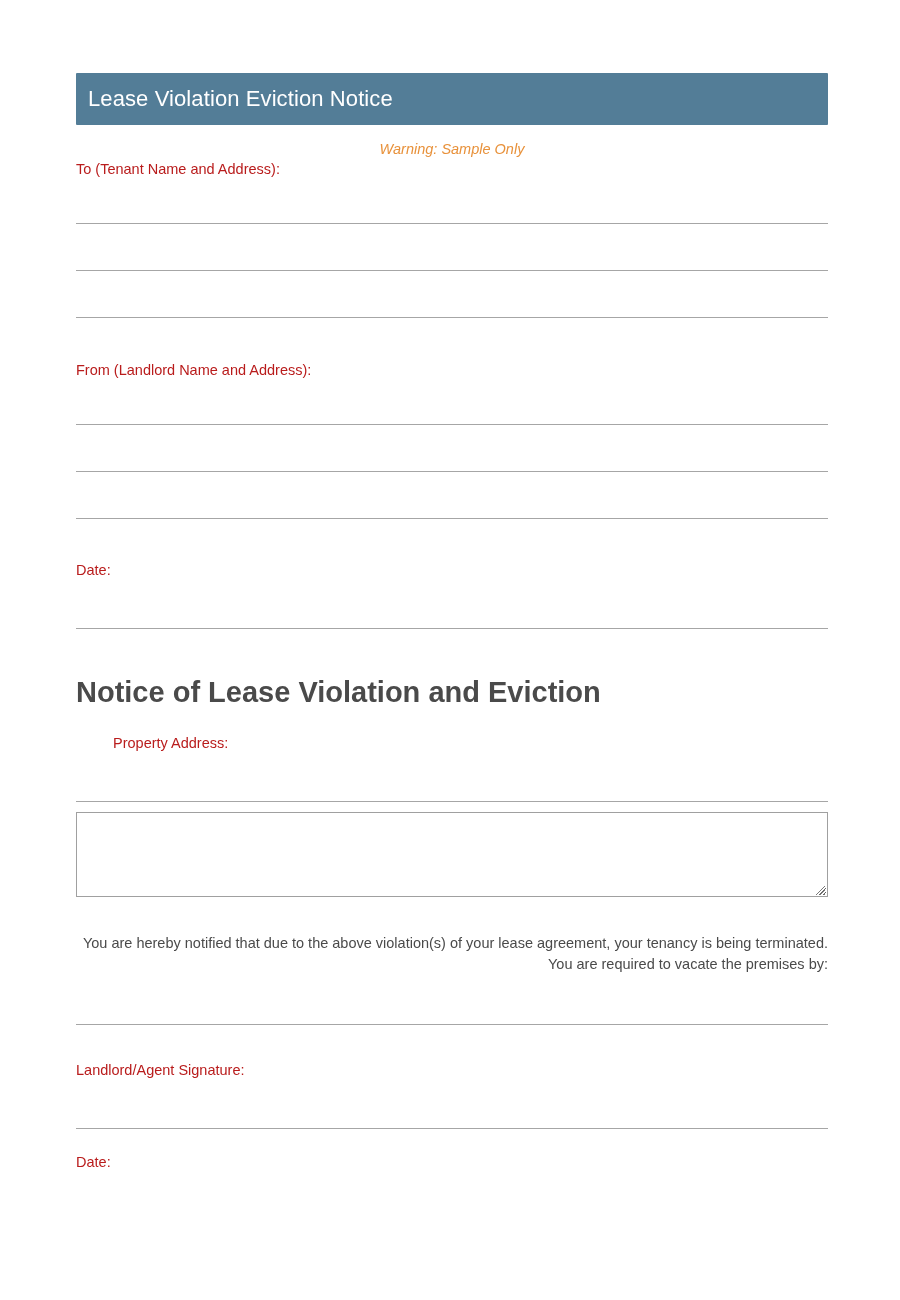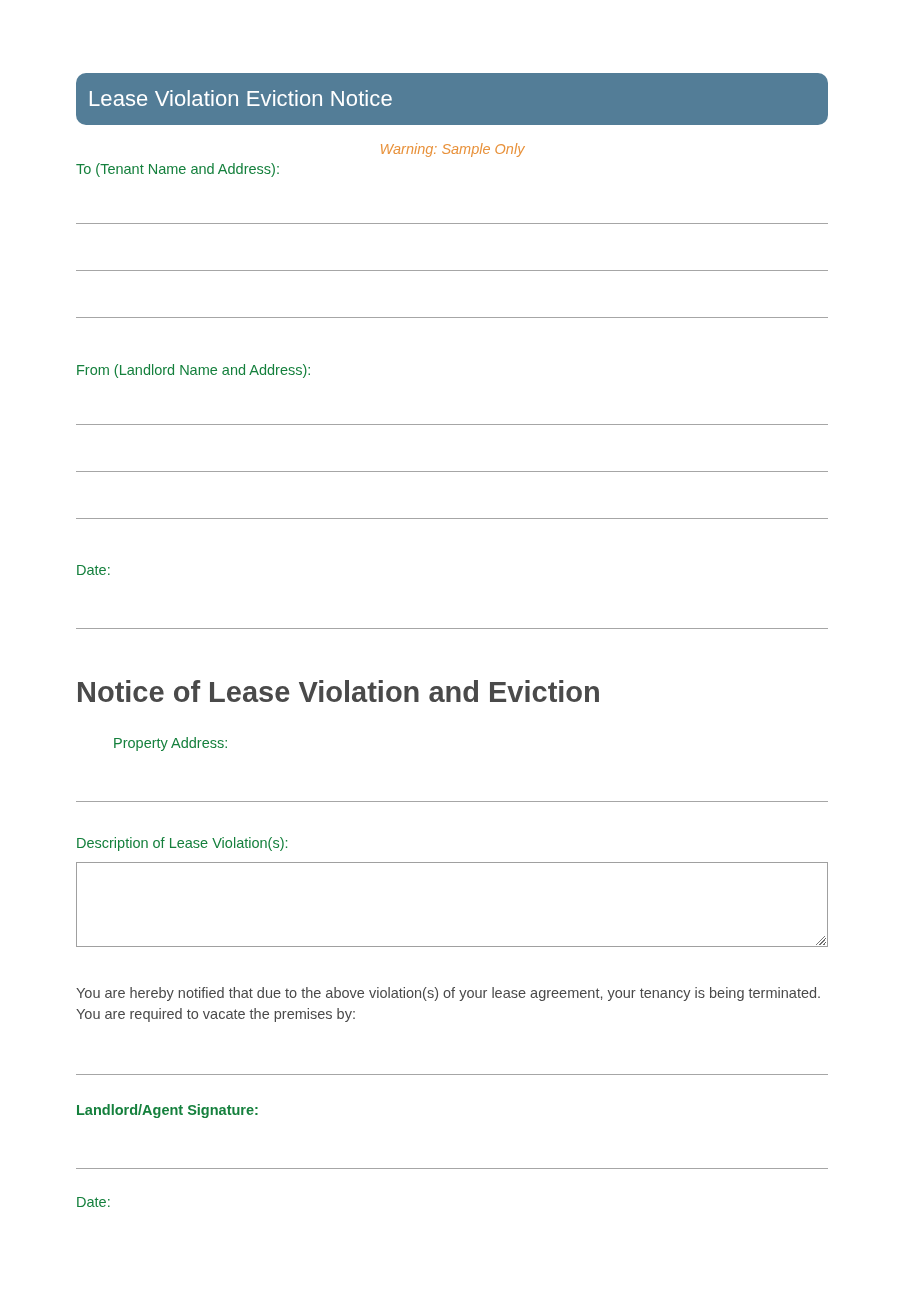--- a/index.html
+++ b/index.html
@@ -28,21 +28,21 @@
     position: absolute;
     left: 76px;
     top: 0;
     width: 752px;
   }
 
   
   .title-bar {
     margin-top: 73px;
     background: #537d97;
-    border-radius: 10px;
+    border-radius: 1px;
     height: 52px;
     display: flex;
     align-items: center;
     padding: 0 0 0 12px;
     box-sizing: border-box;
   }
   .title-bar .title-text {
     color: #ffffff;
     font-size: 22px;
     font-weight: normal;
@@ -56,30 +56,30 @@
     color: #e8913a;
     font-style: italic;
     font-size: 14.5px;
     line-height: 1.15;
     text-align: center;
   }
 
   
   .label {
     font-size: 14.5px;
-    color: #15803d;
+    color: #b91c1c;
     line-height: 1.25;
   }
 
   .label.tenant { margin-top: 2px; }
   .label.from   { margin-top: 43px; }
   .label.date1  { margin-top: 42px; }
   .label.property-address { margin-top: 24px; margin-left: 37px; }
   .label.violation-desc { margin-top: 32px; }
-  .label.signature { margin-top: 26px; font-weight: bold; }
+  .label.signature { margin-top: 36px; }
   .label.date2 { margin-top: 24px; }
 
   
   .rule {
     border: 0;
     border-top: 1px solid #a6a6a6;
     height: 0;
     width: 100%;
     margin: 0;
   }
@@ -126,20 +126,21 @@
     width: 12px;
     height: 12px;
     pointer-events: none;
   }
 
   
   .paragraph {
     font-size: 14.5px;
     color: #4a4a4a;
     line-height: 1.45;
+    text-align: right;
   }
   .paragraph.p1 { margin-top: 36px; }
   .paragraph.p2 { margin-top: 37px; }
 </style>
 </head>
 <body>
 
 <div class="page">
   <div class="content">
 
@@ -178,21 +179,20 @@
       <hr class="rule">
     </div>
 
     <div class="section-heading">Notice of Lease Violation and Eviction</div>
 
     <div class="label property-address">Property Address:</div>
     <div class="rule-slot wide">
       <hr class="rule">
     </div>
 
-    <div class="label violation-desc">Description of Lease Violation(s):</div>
 
     <div class="textarea-wrap">
       <textarea class="violation-textarea" placeholder="" style=""></textarea>
       <span class="resize-grip">
         <svg width="12" height="12" viewBox="0 0 12 12" xmlns="http://www.w3.org/2000/svg">
           <line x1="11" y1="2" x2="2" y2="11" stroke="#7a7a7a" stroke-width="1"></line>
           <line x1="11" y1="6" x2="6" y2="11" stroke="#7a7a7a" stroke-width="1"></line>
           <line x1="11" y1="10" x2="10" y2="11" stroke="#7a7a7a" stroke-width="1"></line>
         </svg>
       </span>

